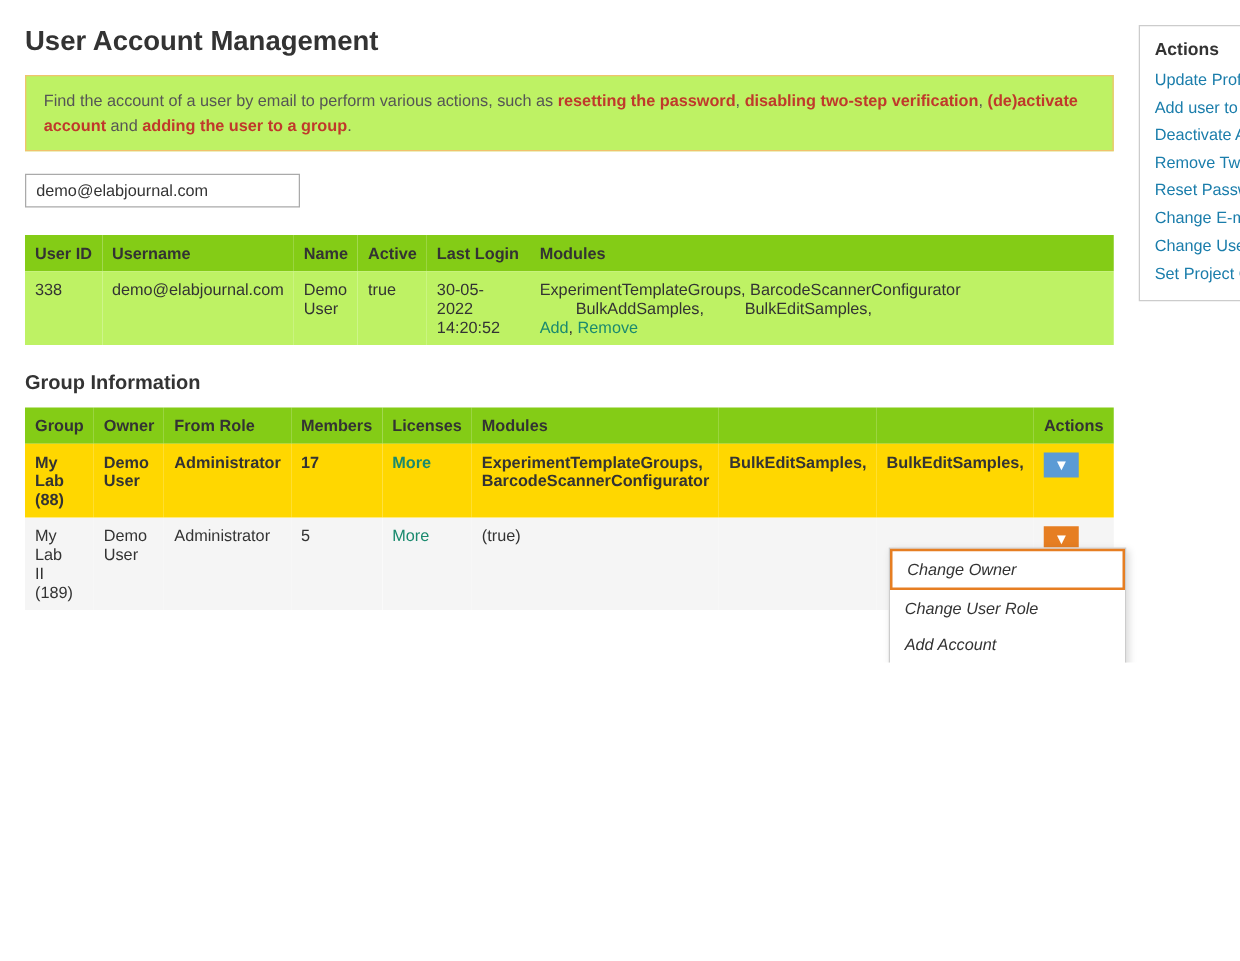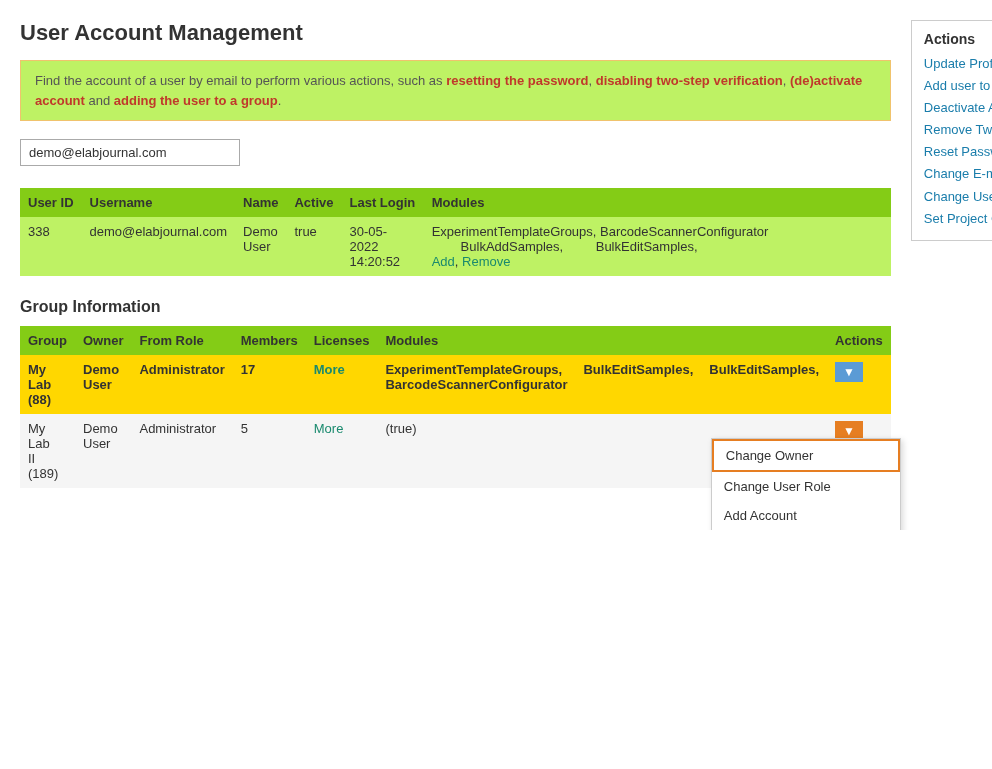--- a/index.html
+++ b/index.html
@@ -104,20 +104,21 @@
       min-width: 190px;
       z-index: 100;
       box-shadow: 2px 2px 6px rgba(0,0,0,0.15);
     }
     .dropdown-menu .menu-item {
       padding: 7px 12px;
       cursor: pointer;
       color: #333;
       font-size: 13px;
       white-space: nowrap;
+      font-style: italic;
     }
     .dropdown-menu .menu-item.highlighted {
       border: 2px solid #e67e22;
       color: #333;
       font-weight: normal;
     }
   </style>
 </head>
 <body>
 

